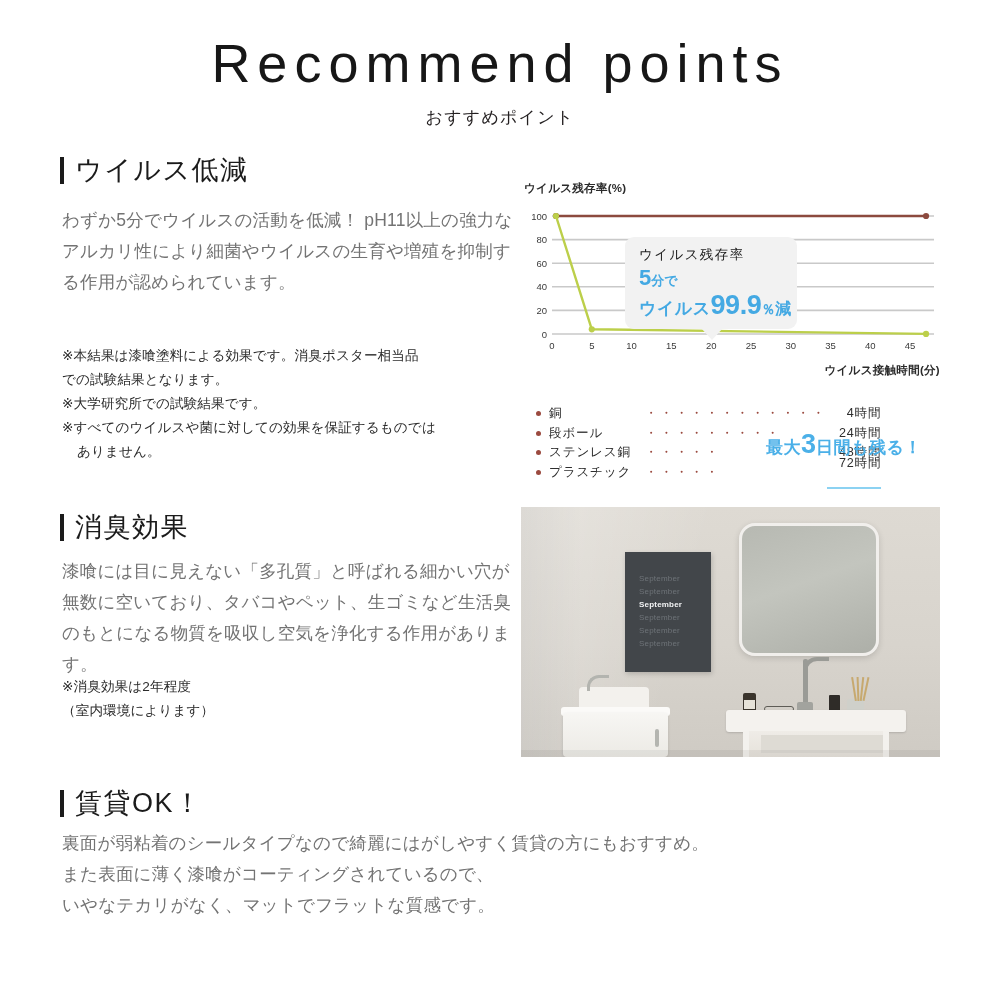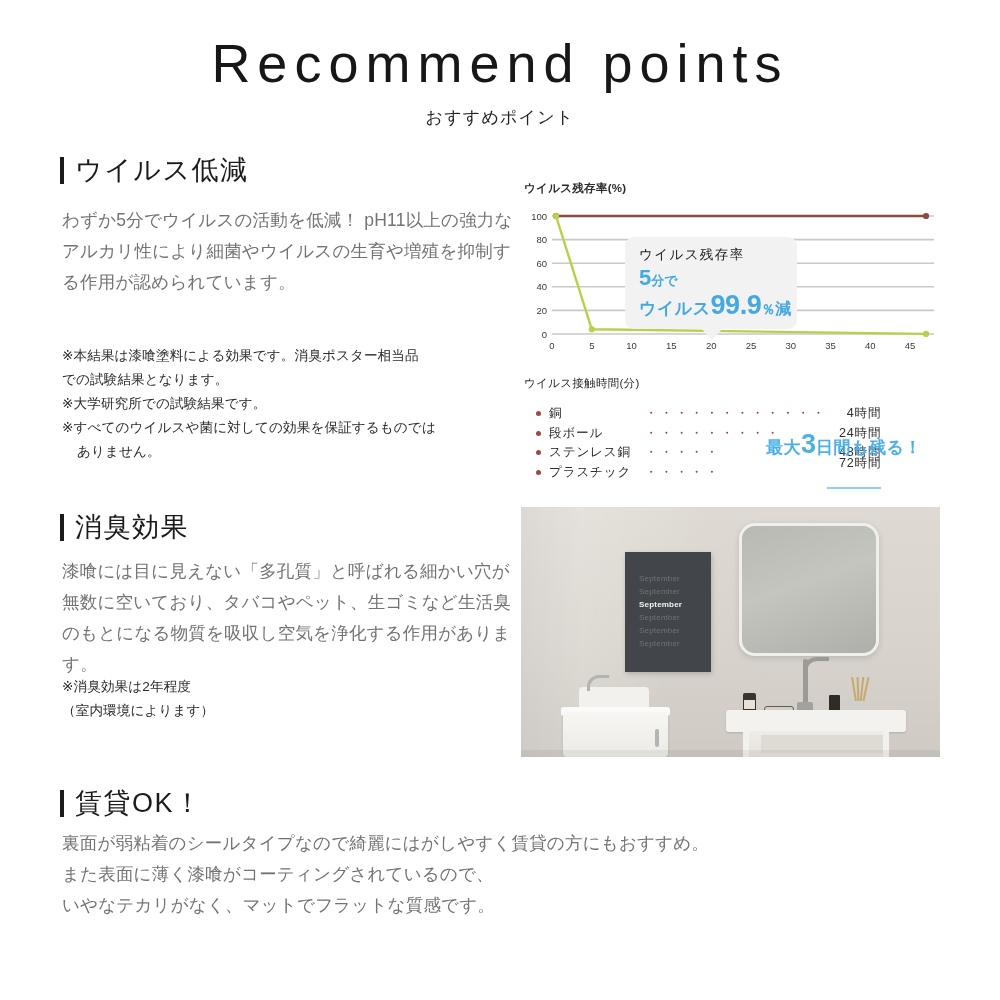--- a/index.html
+++ b/index.html
@@ -36,21 +36,21 @@
   
   #sec1-head { position: absolute; left: 60px; top: 152px; }
   #sec1-body { position: absolute; left: 62px; top: 205px; width: 452px; }
   #sec1-notes { position: absolute; left: 62px; top: 344px; width: 452px; }
 
   
   .chart-wrap { position: absolute; left: 524px; top: 181px; width: 416px; }
   .chart-ytitle { font-size: 11.5px; font-weight: 700; color: #2b2b2b; letter-spacing: .3px; }
   .plot { position: relative; width: 416px; height: 152px; margin-top: 12px; }
   .plot svg { display: block; }
-  .chart-xtitle { text-align: left; font-size: 11.5px; font-weight: 400; color: #2b2b2b; margin-top: 16px; letter-spacing: .3px; }
+  .chart-xtitle { text-align: right; font-size: 11.5px; font-weight: 700; color: #2b2b2b; margin-top: 3px; letter-spacing: .3px; }
 
   
   .callout {
     position: absolute; left: 625px; top: 237px;
     width: 172px; padding: 9px 12px 10px 14px;
     background: #f2f2f2; border-radius: 9px;
     z-index: 5;
   }
   .callout:after {
     content: ""; position: absolute; left: 76px; bottom: -11px;

